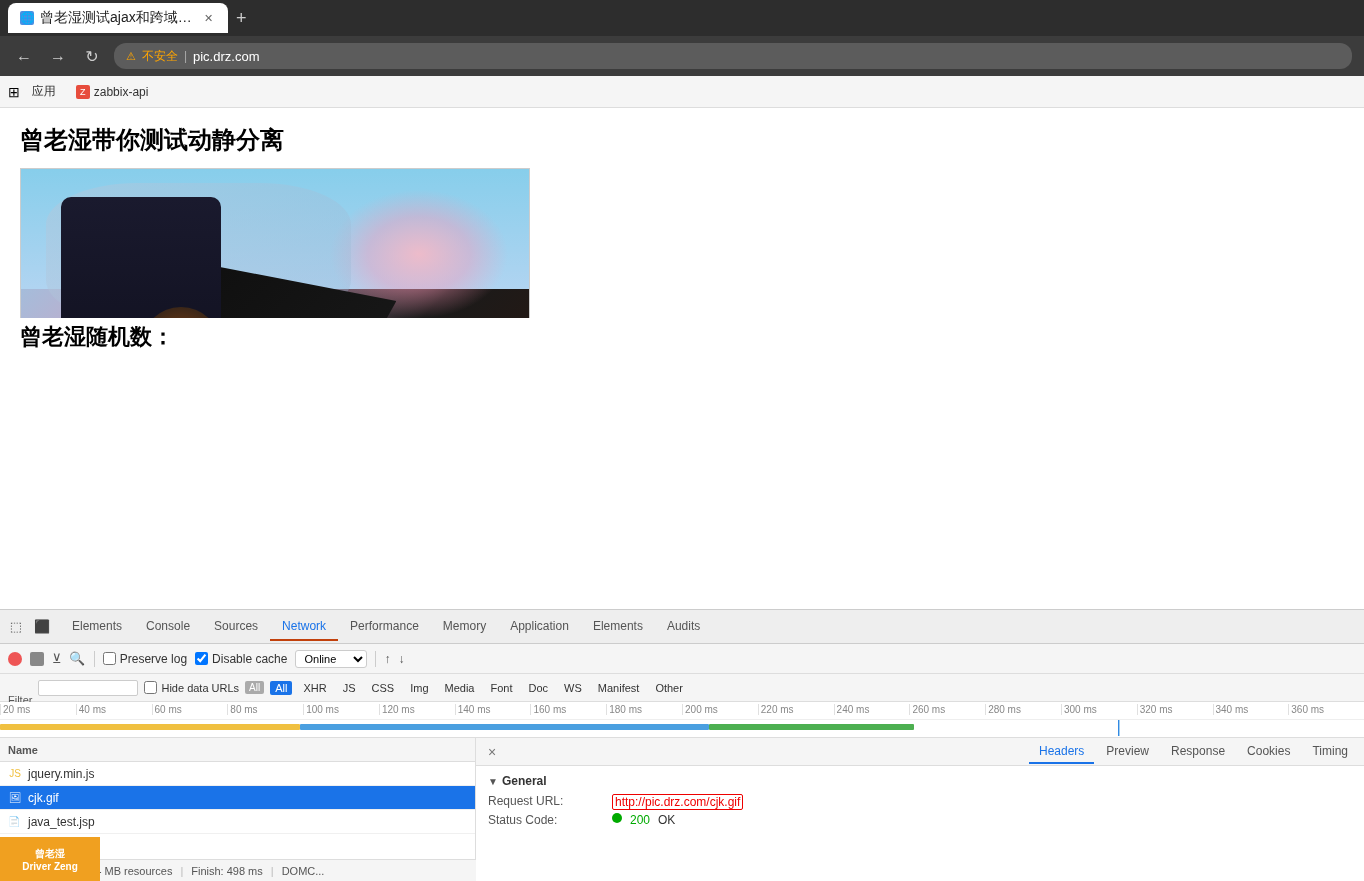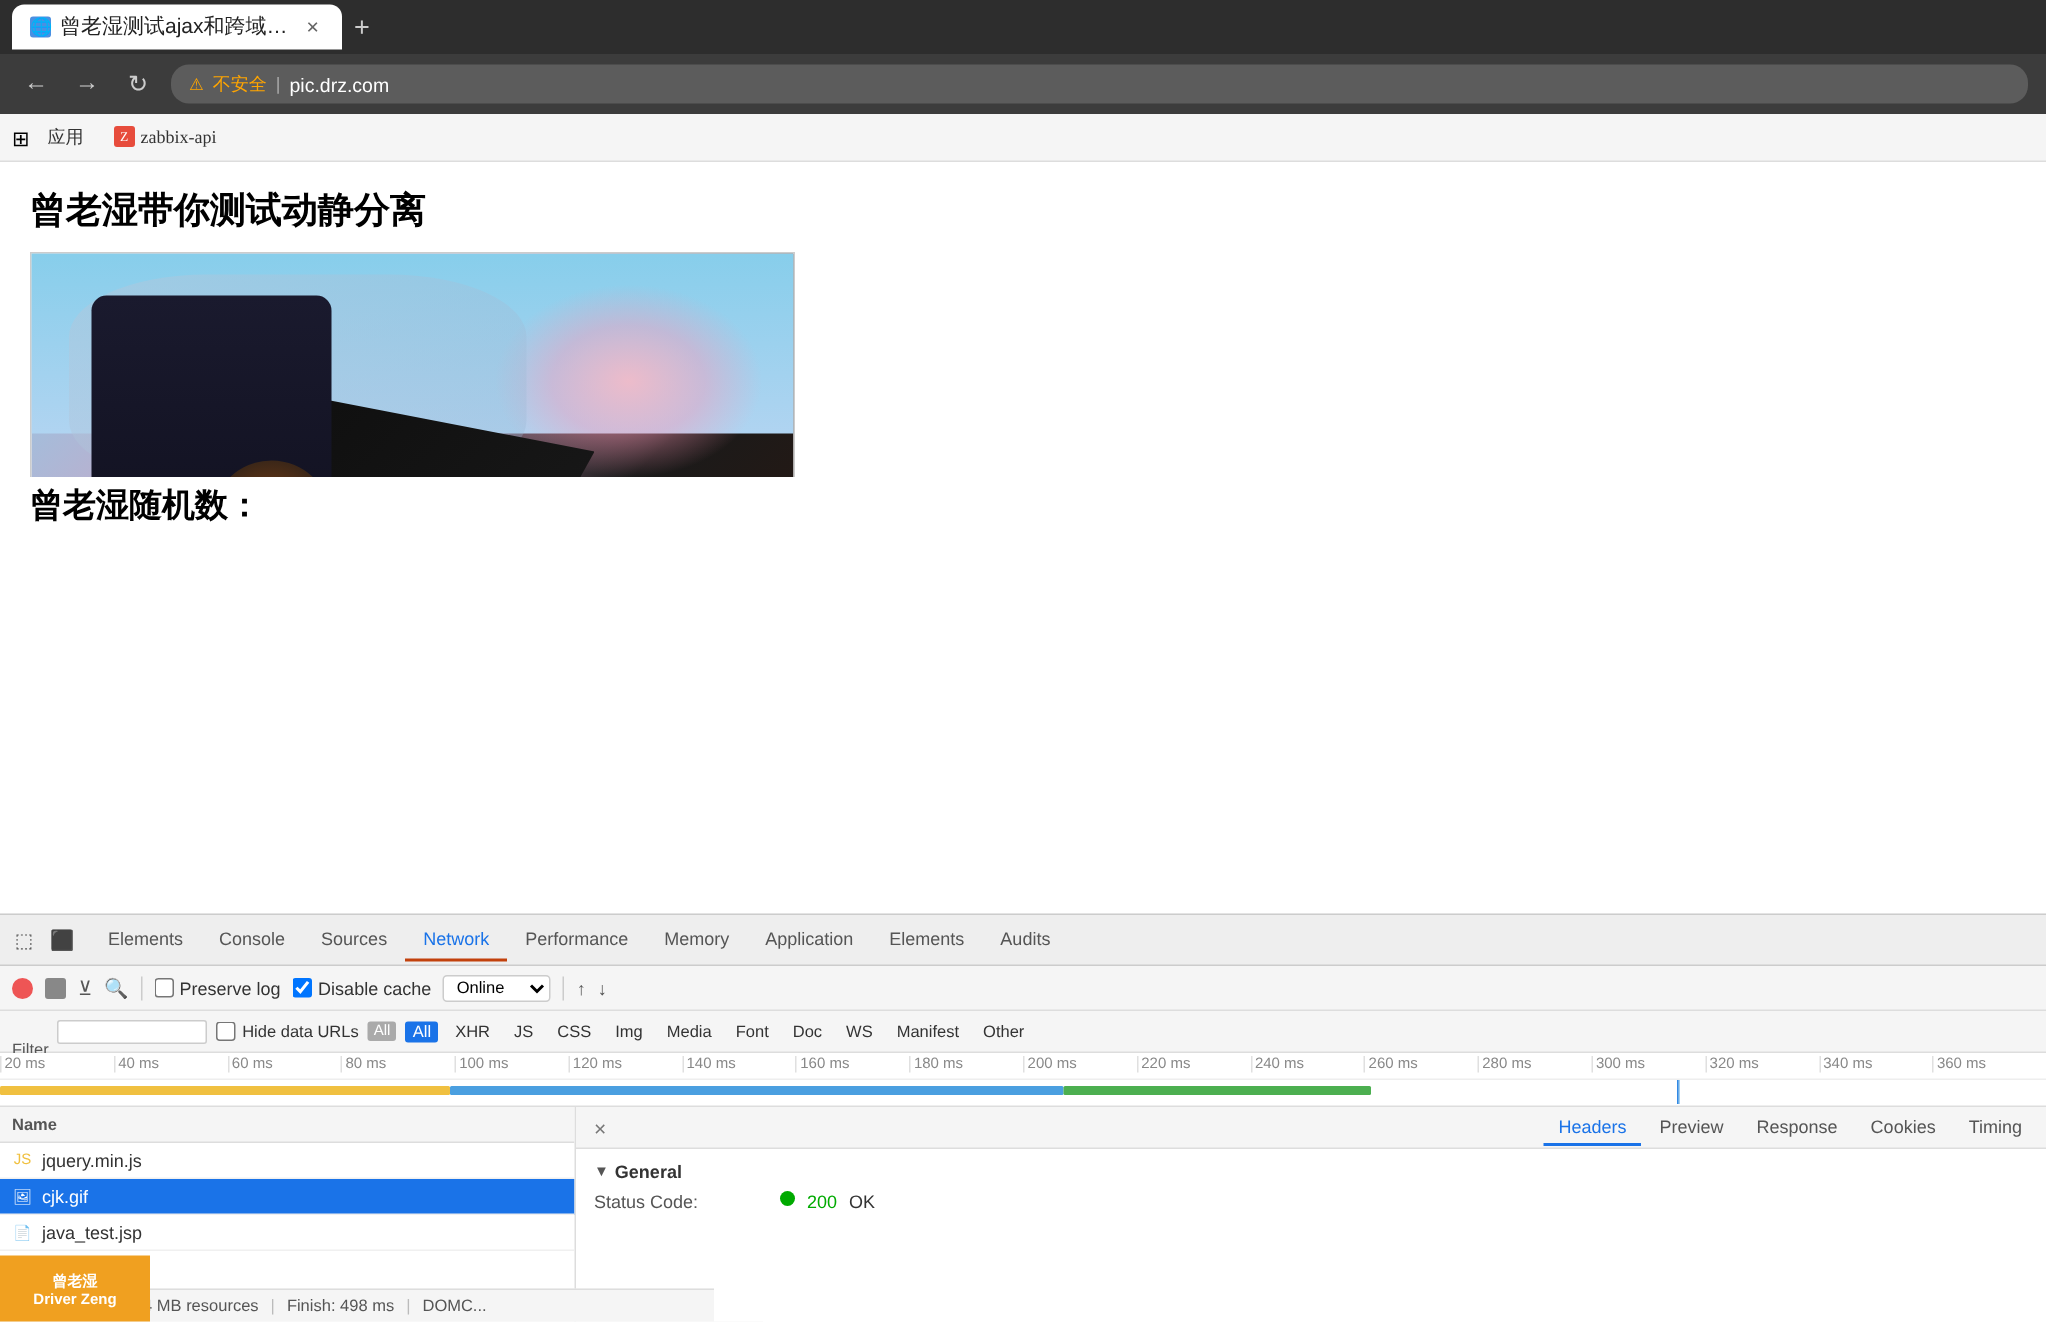--- a/index.html
+++ b/index.html
@@ -88,27 +88,26 @@
     .bookmarks-bar {
       background: #f5f5f5;
       height: 32px;
       display: flex;
       align-items: center;
       padding: 0 8px;
       gap: 4px;
       border-bottom: 1px solid #ddd;
     }
     .bookmark-btn {
-      display: flex; align-items: flex-start; gap: 4px;
+      display: flex; align-items: flex-end; gap: 4px;
       padding: 4px 8px;
       font-size: 12px;
       cursor: pointer;
       border-radius: 4px;
       color: #333;
-      font-family: Liberation Serif, serif;
     }
     .apps-icon { font-size: 14px; }
 
     
     .page-content {
       background: #fff;
       padding: 16px 20px 8px;
       height: calc(881px - 36px - 40px - 32px - 272px);
       overflow: hidden;
     }
@@ -286,21 +285,21 @@
 
     
     .devtools-main {
       display: flex;
       flex: 1;
       overflow: hidden;
     }
 
     
     .file-list {
-      width: 384px;
+      width: 476px;
       border-right: 1px solid #ddd;
       overflow-y: auto;
       background: #fff;
     }
     .file-list-header {
       display: flex;
       align-items: center;
       height: 24px;
       background: #f5f5f5;
       border-bottom: 1px solid #ddd;
@@ -607,20 +606,24 @@
         <div class="details-tab">Response</div>
         <div class="details-tab">Cookies</div>
         <div class="details-tab">Timing</div>
       </div>
       <div class="details-content">
         <div class="section-header">
           <span class="section-arrow">▼</span>
           <span>General</span>
         </div>
         <div class="detail-row">
+          <span class="detail-label">Request URL:</span>
+          <span class="detail-value link">http://pic.drz.com/cjk.gif</span>
+        </div>
+        <div class="detail-row">
           <span class="detail-label">Status Code:</span>
           <span style="display:inline-block;width:10px;height:10px;background:#0a0;border-radius:50%;vertical-align:middle;margin-right:4px;"></span>
           <span class="detail-value status-ok">200</span>
           <span class="detail-value" style="margin-left:4px;">OK</span>
         </div>
       </div>
     </div>
   </div>
 </div>
 

